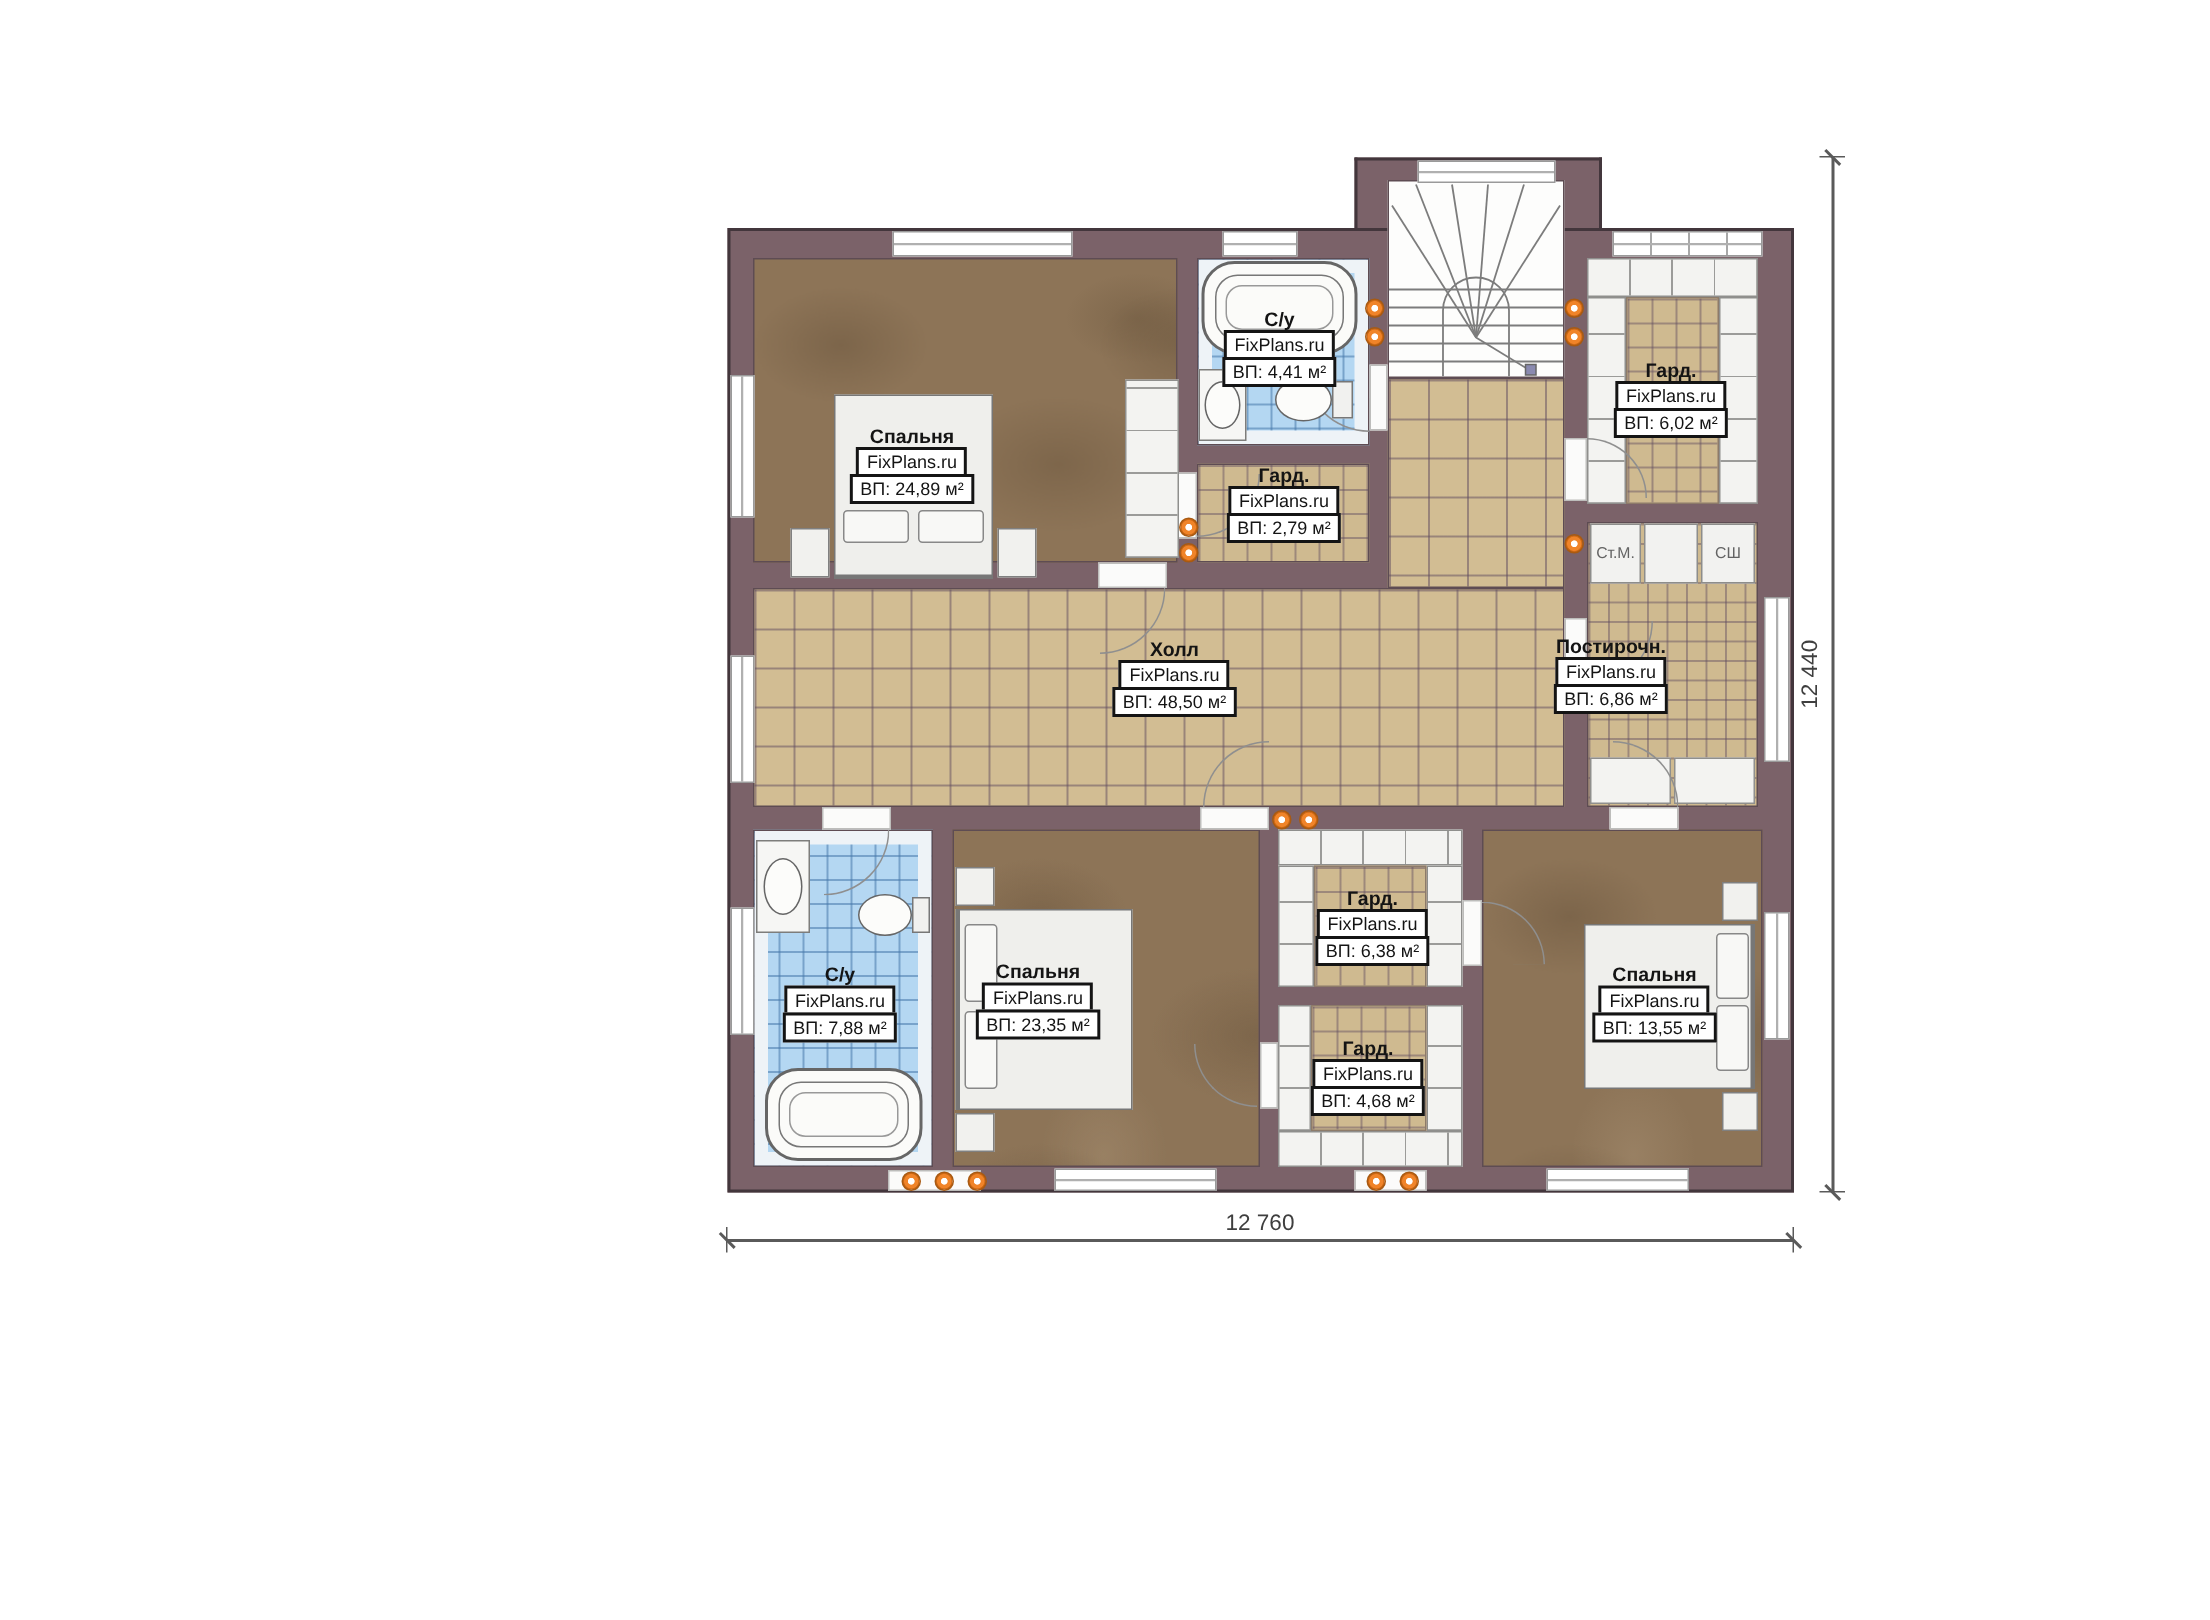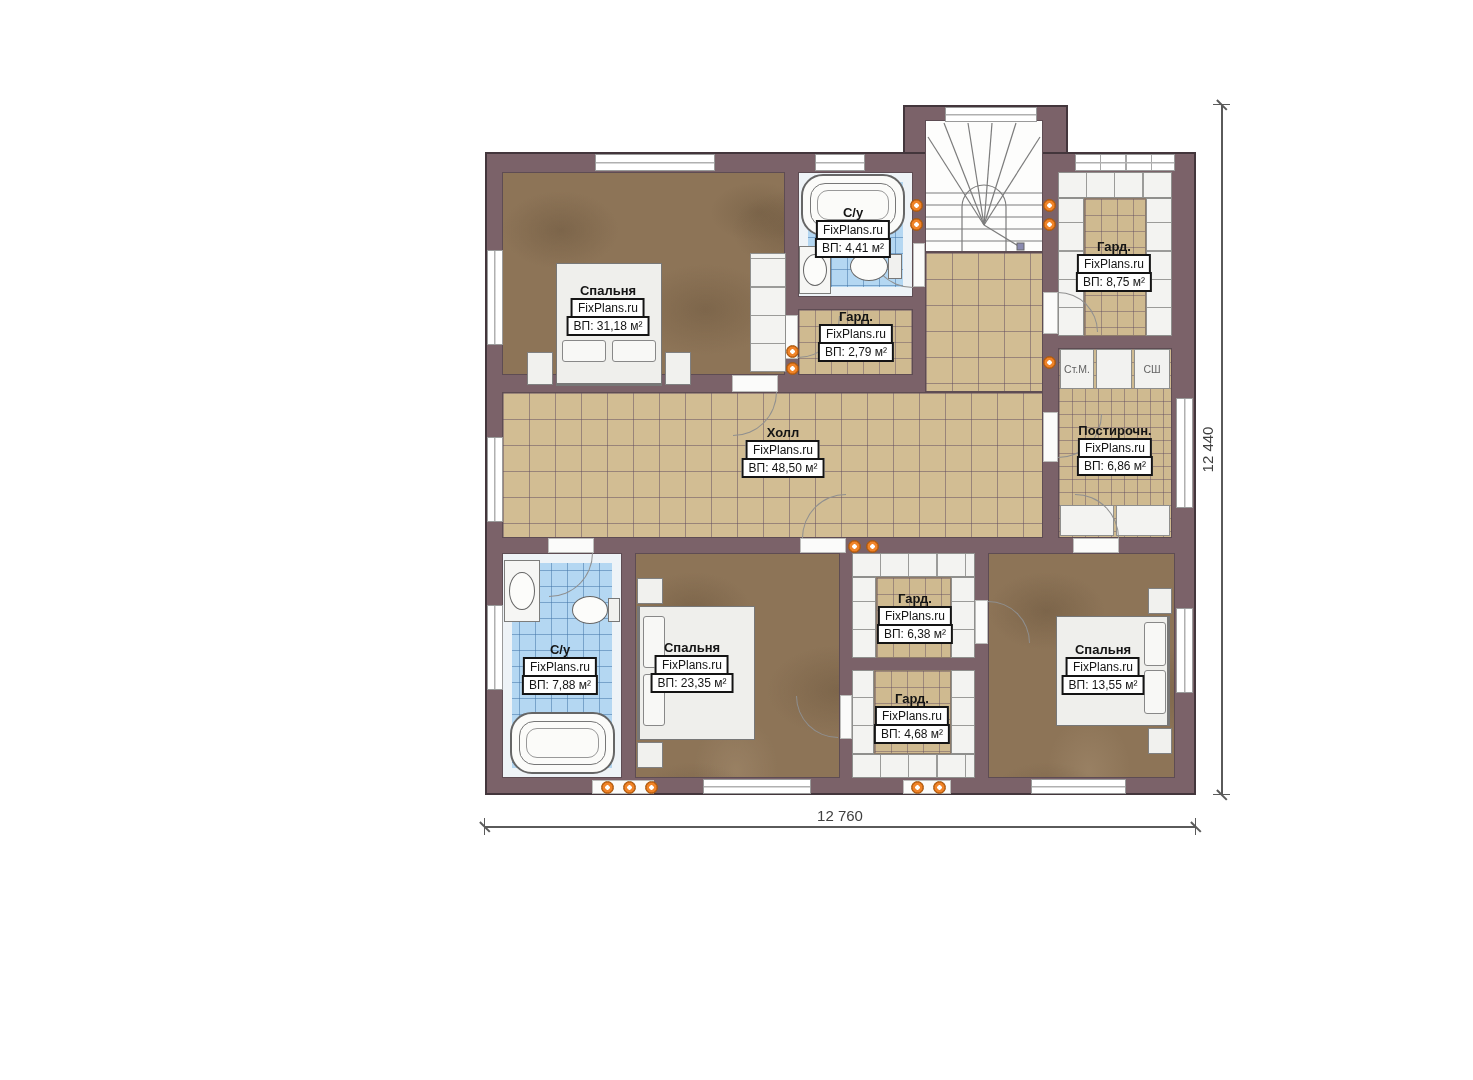--- a/index.html
+++ b/index.html
@@ -218,43 +218,43 @@
   <div class="abs dot z40" style="left:866px;top:540px;"></div>
   <div class="abs dot z40" style="left:601px;top:781px;"></div>
   <div class="abs dot z40" style="left:623px;top:781px;"></div>
   <div class="abs dot z40" style="left:645px;top:781px;"></div>
   <div class="abs dot z40" style="left:911px;top:781px;"></div>
   <div class="abs dot z40" style="left:933px;top:781px;"></div>
 
   <div class="abs rlabel" style="left:608px;top:284px;">
     <div class="rname">Спальня</div>
     <div class="rbox">FixPlans.ru</div>
-    <div class="rbox">ВП: 31,18 м²</div>
+    <div class="rbox">ВП: 24,89 м²</div>
   </div>
   <div class="abs rlabel" style="left:853px;top:206px;">
     <div class="rname">С/у</div>
     <div class="rbox">FixPlans.ru</div>
     <div class="rbox">ВП: 4,41 м²</div>
   </div>
   <div class="abs rlabel" style="left:856px;top:310px;">
     <div class="rname">Гард.</div>
     <div class="rbox">FixPlans.ru</div>
     <div class="rbox">ВП: 2,79 м²</div>
   </div>
   <div class="abs rlabel" style="left:1114px;top:240px;">
     <div class="rname">Гард.</div>
     <div class="rbox">FixPlans.ru</div>
-    <div class="rbox">ВП: 8,75 м²</div>
+    <div class="rbox">ВП: 6,02 м²</div>
   </div>
   <div class="abs rlabel" style="left:783px;top:426px;">
     <div class="rname">Холл</div>
     <div class="rbox">FixPlans.ru</div>
     <div class="rbox">ВП: 48,50 м²</div>
   </div>
-  <div class="abs rlabel" style="left:1115px;top:424px;">
+  <div class="abs rlabel" style="left:1074px;top:424px;">
     <div class="rname">Постирочн.</div>
     <div class="rbox">FixPlans.ru</div>
     <div class="rbox">ВП: 6,86 м²</div>
   </div>
   <div class="abs rlabel" style="left:560px;top:643px;">
     <div class="rname">С/у</div>
     <div class="rbox">FixPlans.ru</div>
     <div class="rbox">ВП: 7,88 м²</div>
   </div>
   <div class="abs rlabel" style="left:692px;top:641px;">

